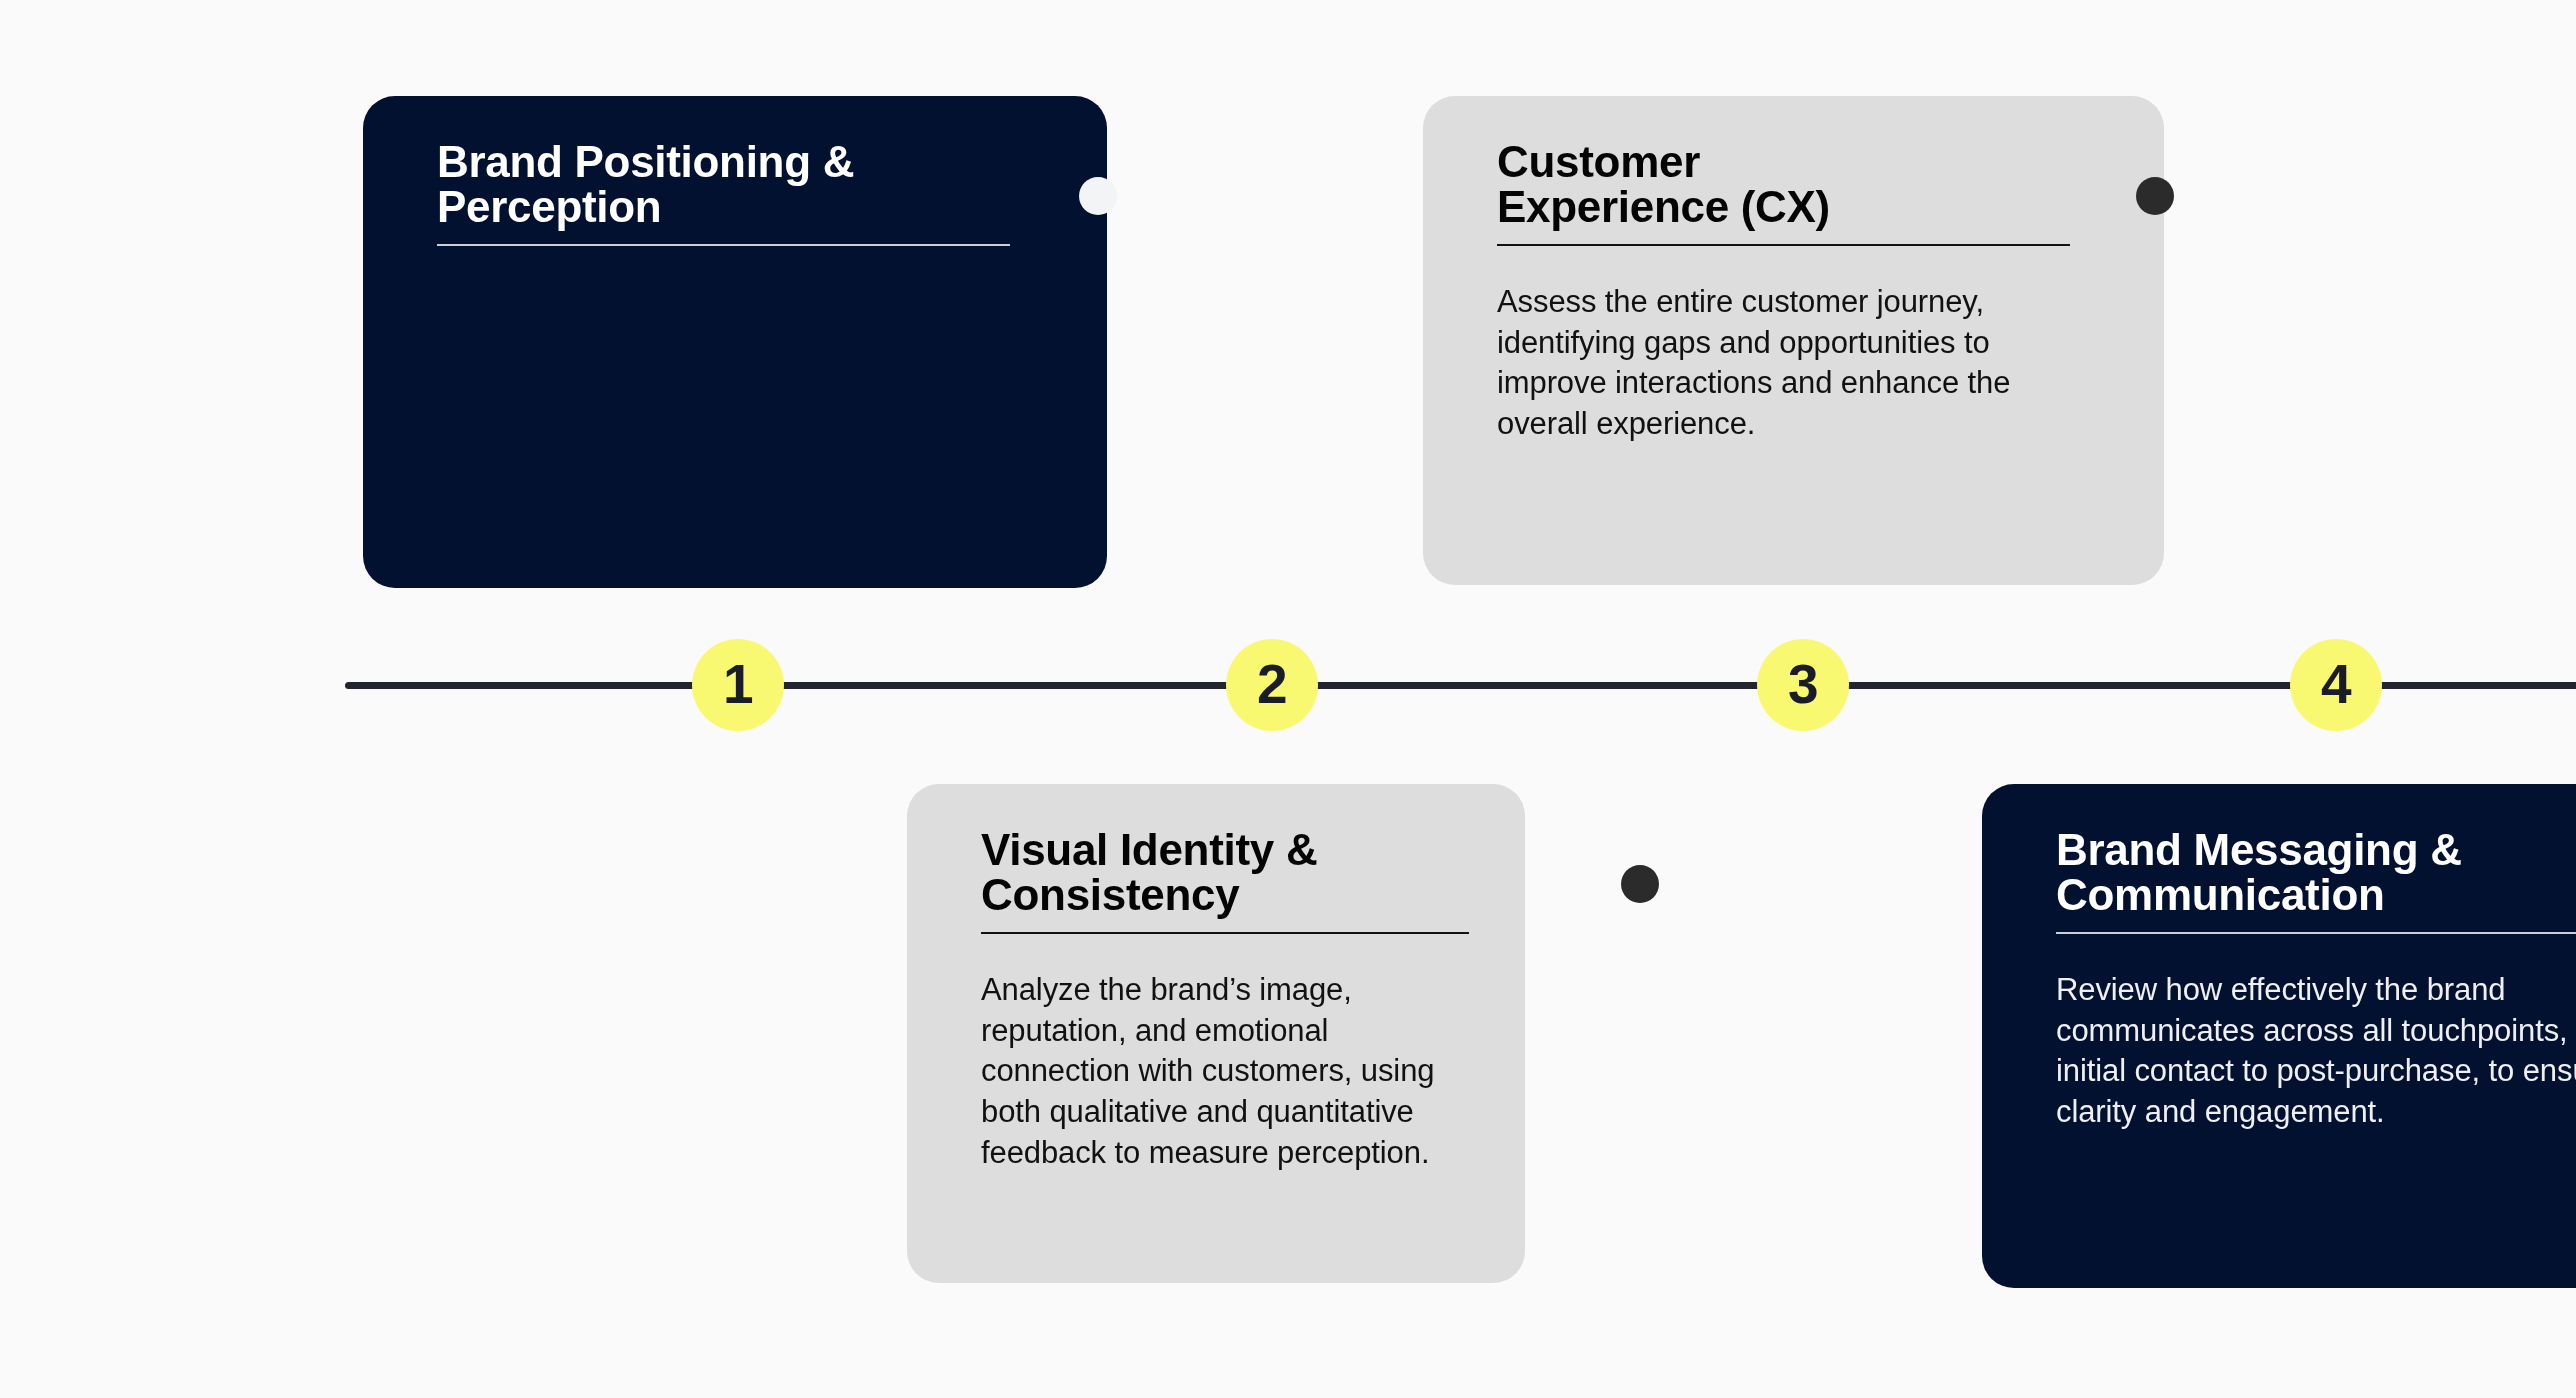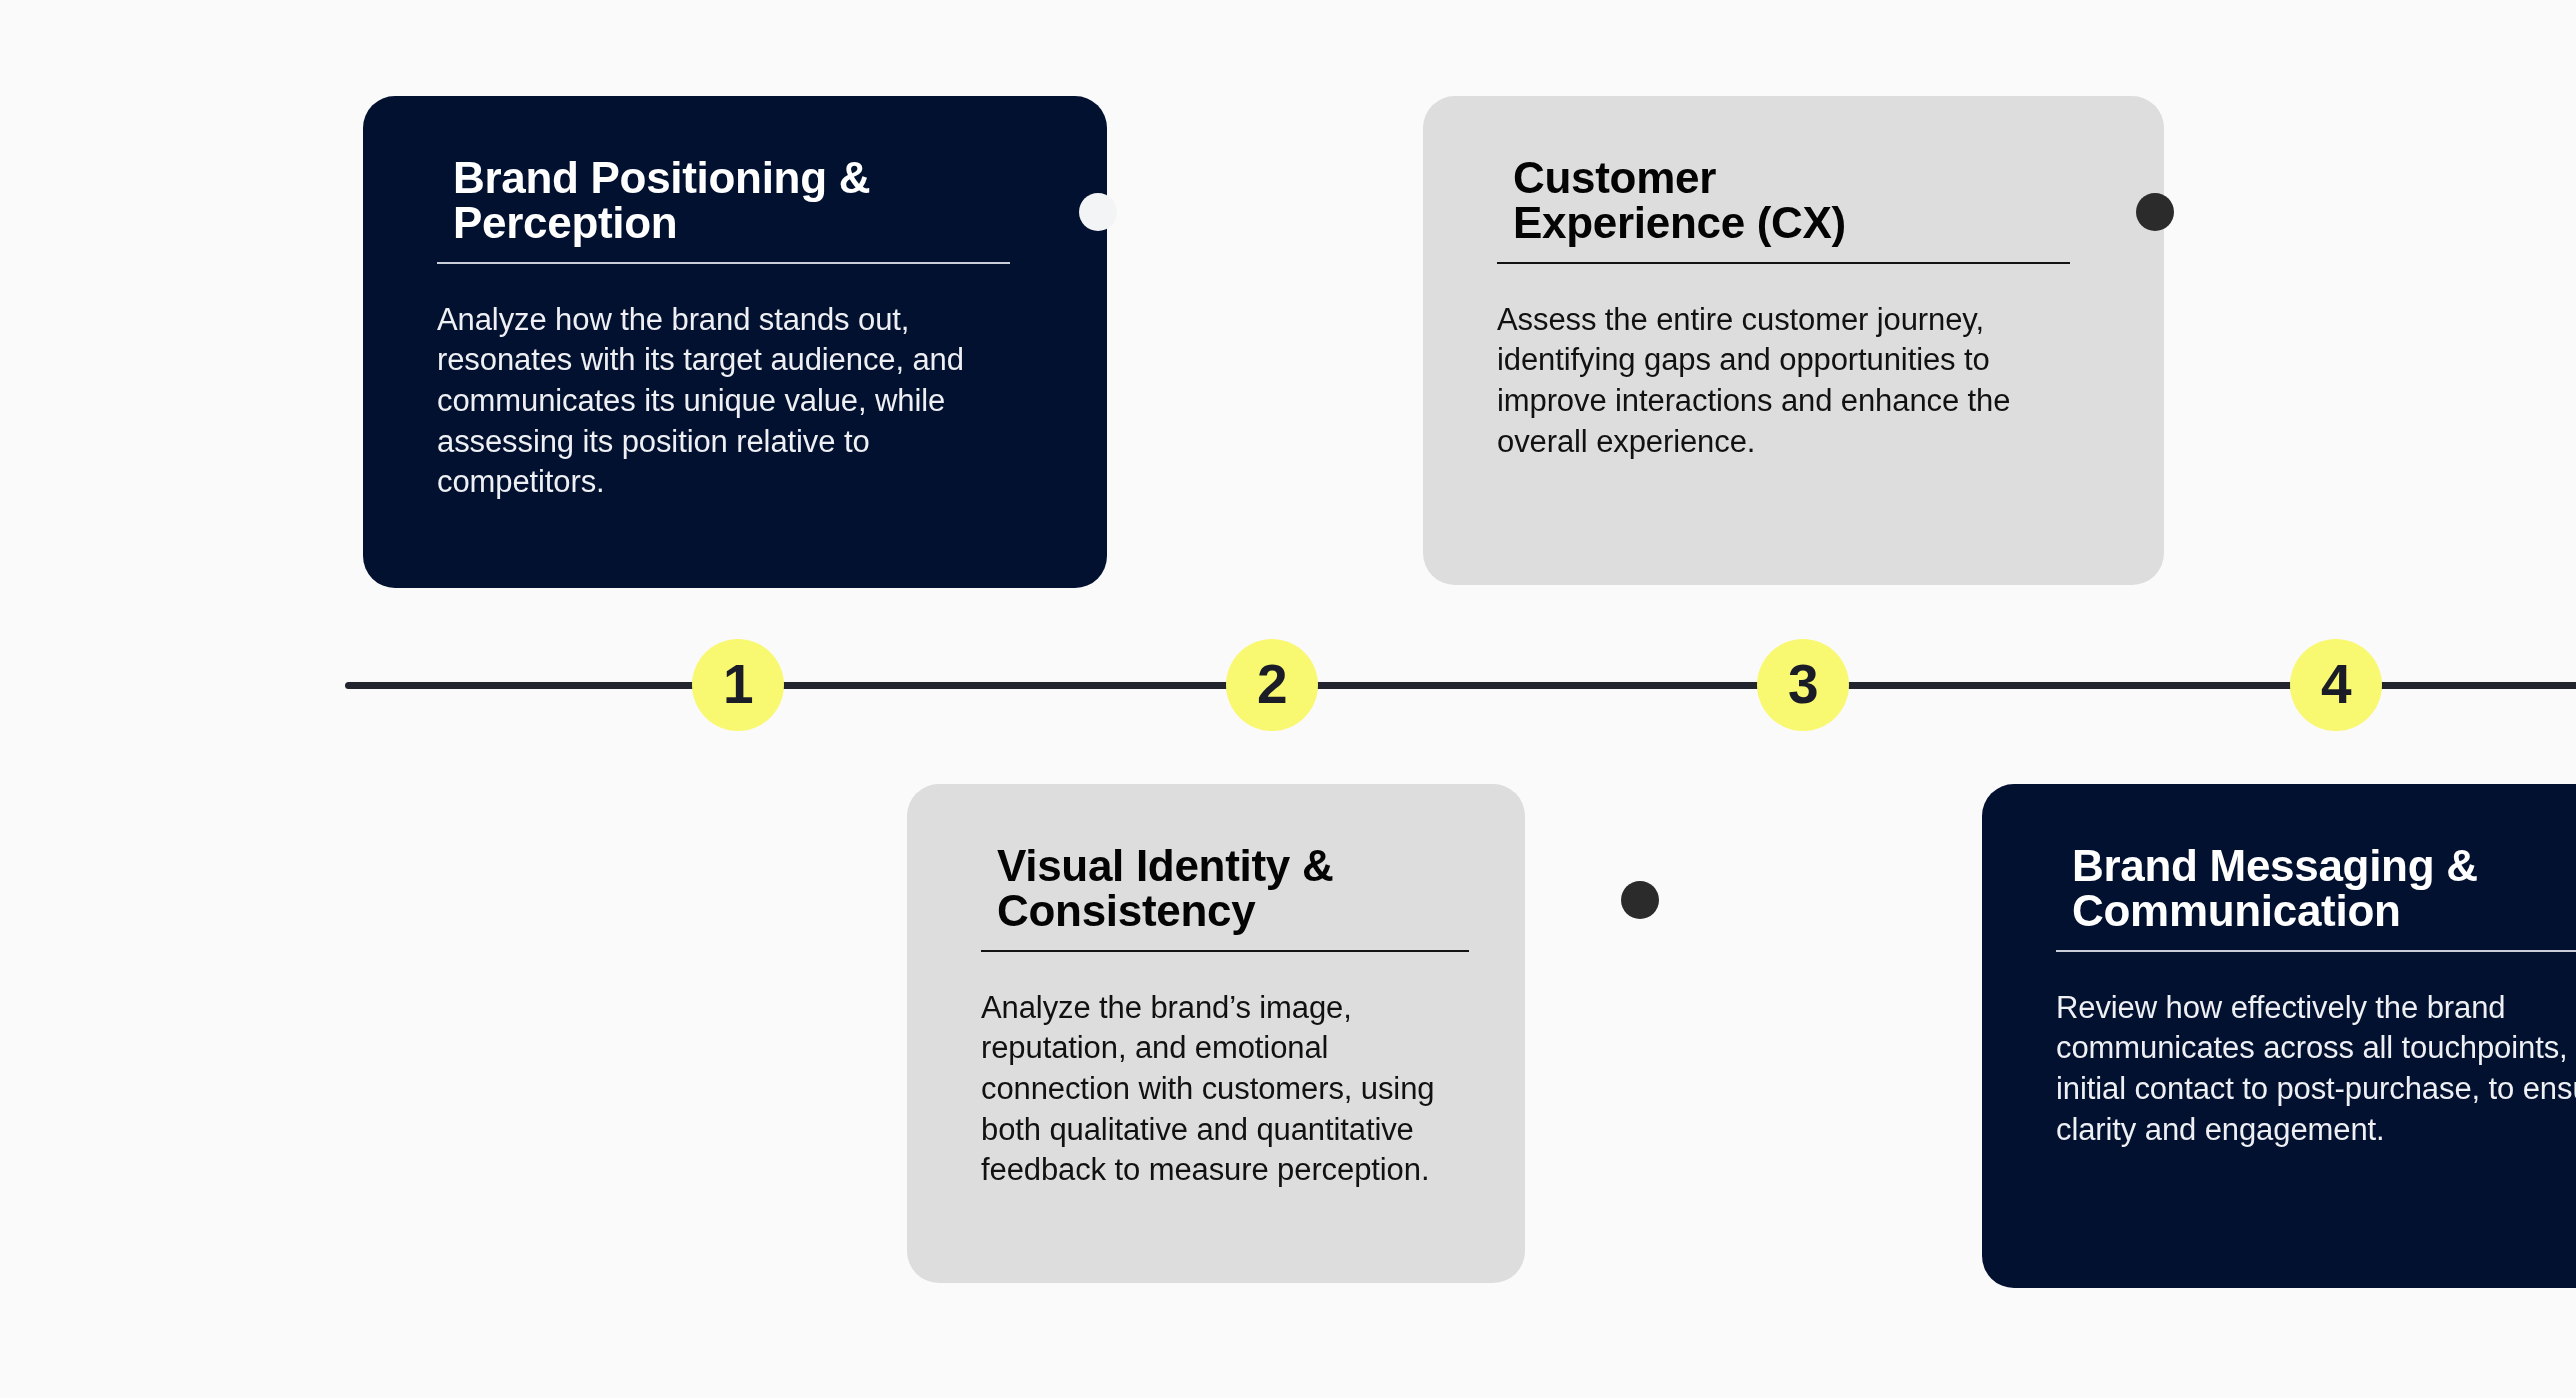--- a/index.html
+++ b/index.html
@@ -68,21 +68,21 @@
   .card.light { background: #dddddd; }
 
   .card-head {
     position: relative;
   }
   .card-title {
     font-size: 44px;
     font-weight: 700;
     line-height: 1.02;
     letter-spacing: -0.3px;
-    margin: 16px;
+    margin: 0;
     padding-right: 77px;
     white-space: pre-line;
   }
   .card.dark  .card-title { color: #ffffff; }
   .card.light .card-title { color: #040404; }
 
   .card-rule {
     margin-top: 14.4px;
     height: 2.1px;
     width: 573px;
@@ -129,21 +129,20 @@
 
   <div class="timeline-line"></div>
 
   <div class="card dark" id="card-1">
     <div class="card-head">
       <div class="card-dot"></div>
       <h2 class="card-title">Brand Positioning &amp;
 Perception</h2>
       <div class="card-rule"></div>
     </div>
-    <p class="card-desc">Analyze how the brand stands out, resonates with its target audience, and communicates its unique value, while assessing its position relative to competitors.</p>
   </div>
 
   <div class="card light" id="card-2">
     <div class="card-head">
       <div class="card-dot"></div>
       <h2 class="card-title">Customer
 Experience (CX)</h2>
       <div class="card-rule"></div>
     </div>
     <p class="card-desc">Assess the entire customer journey, identifying gaps and opportunities to improve interactions and enhance the overall experience.</p>

